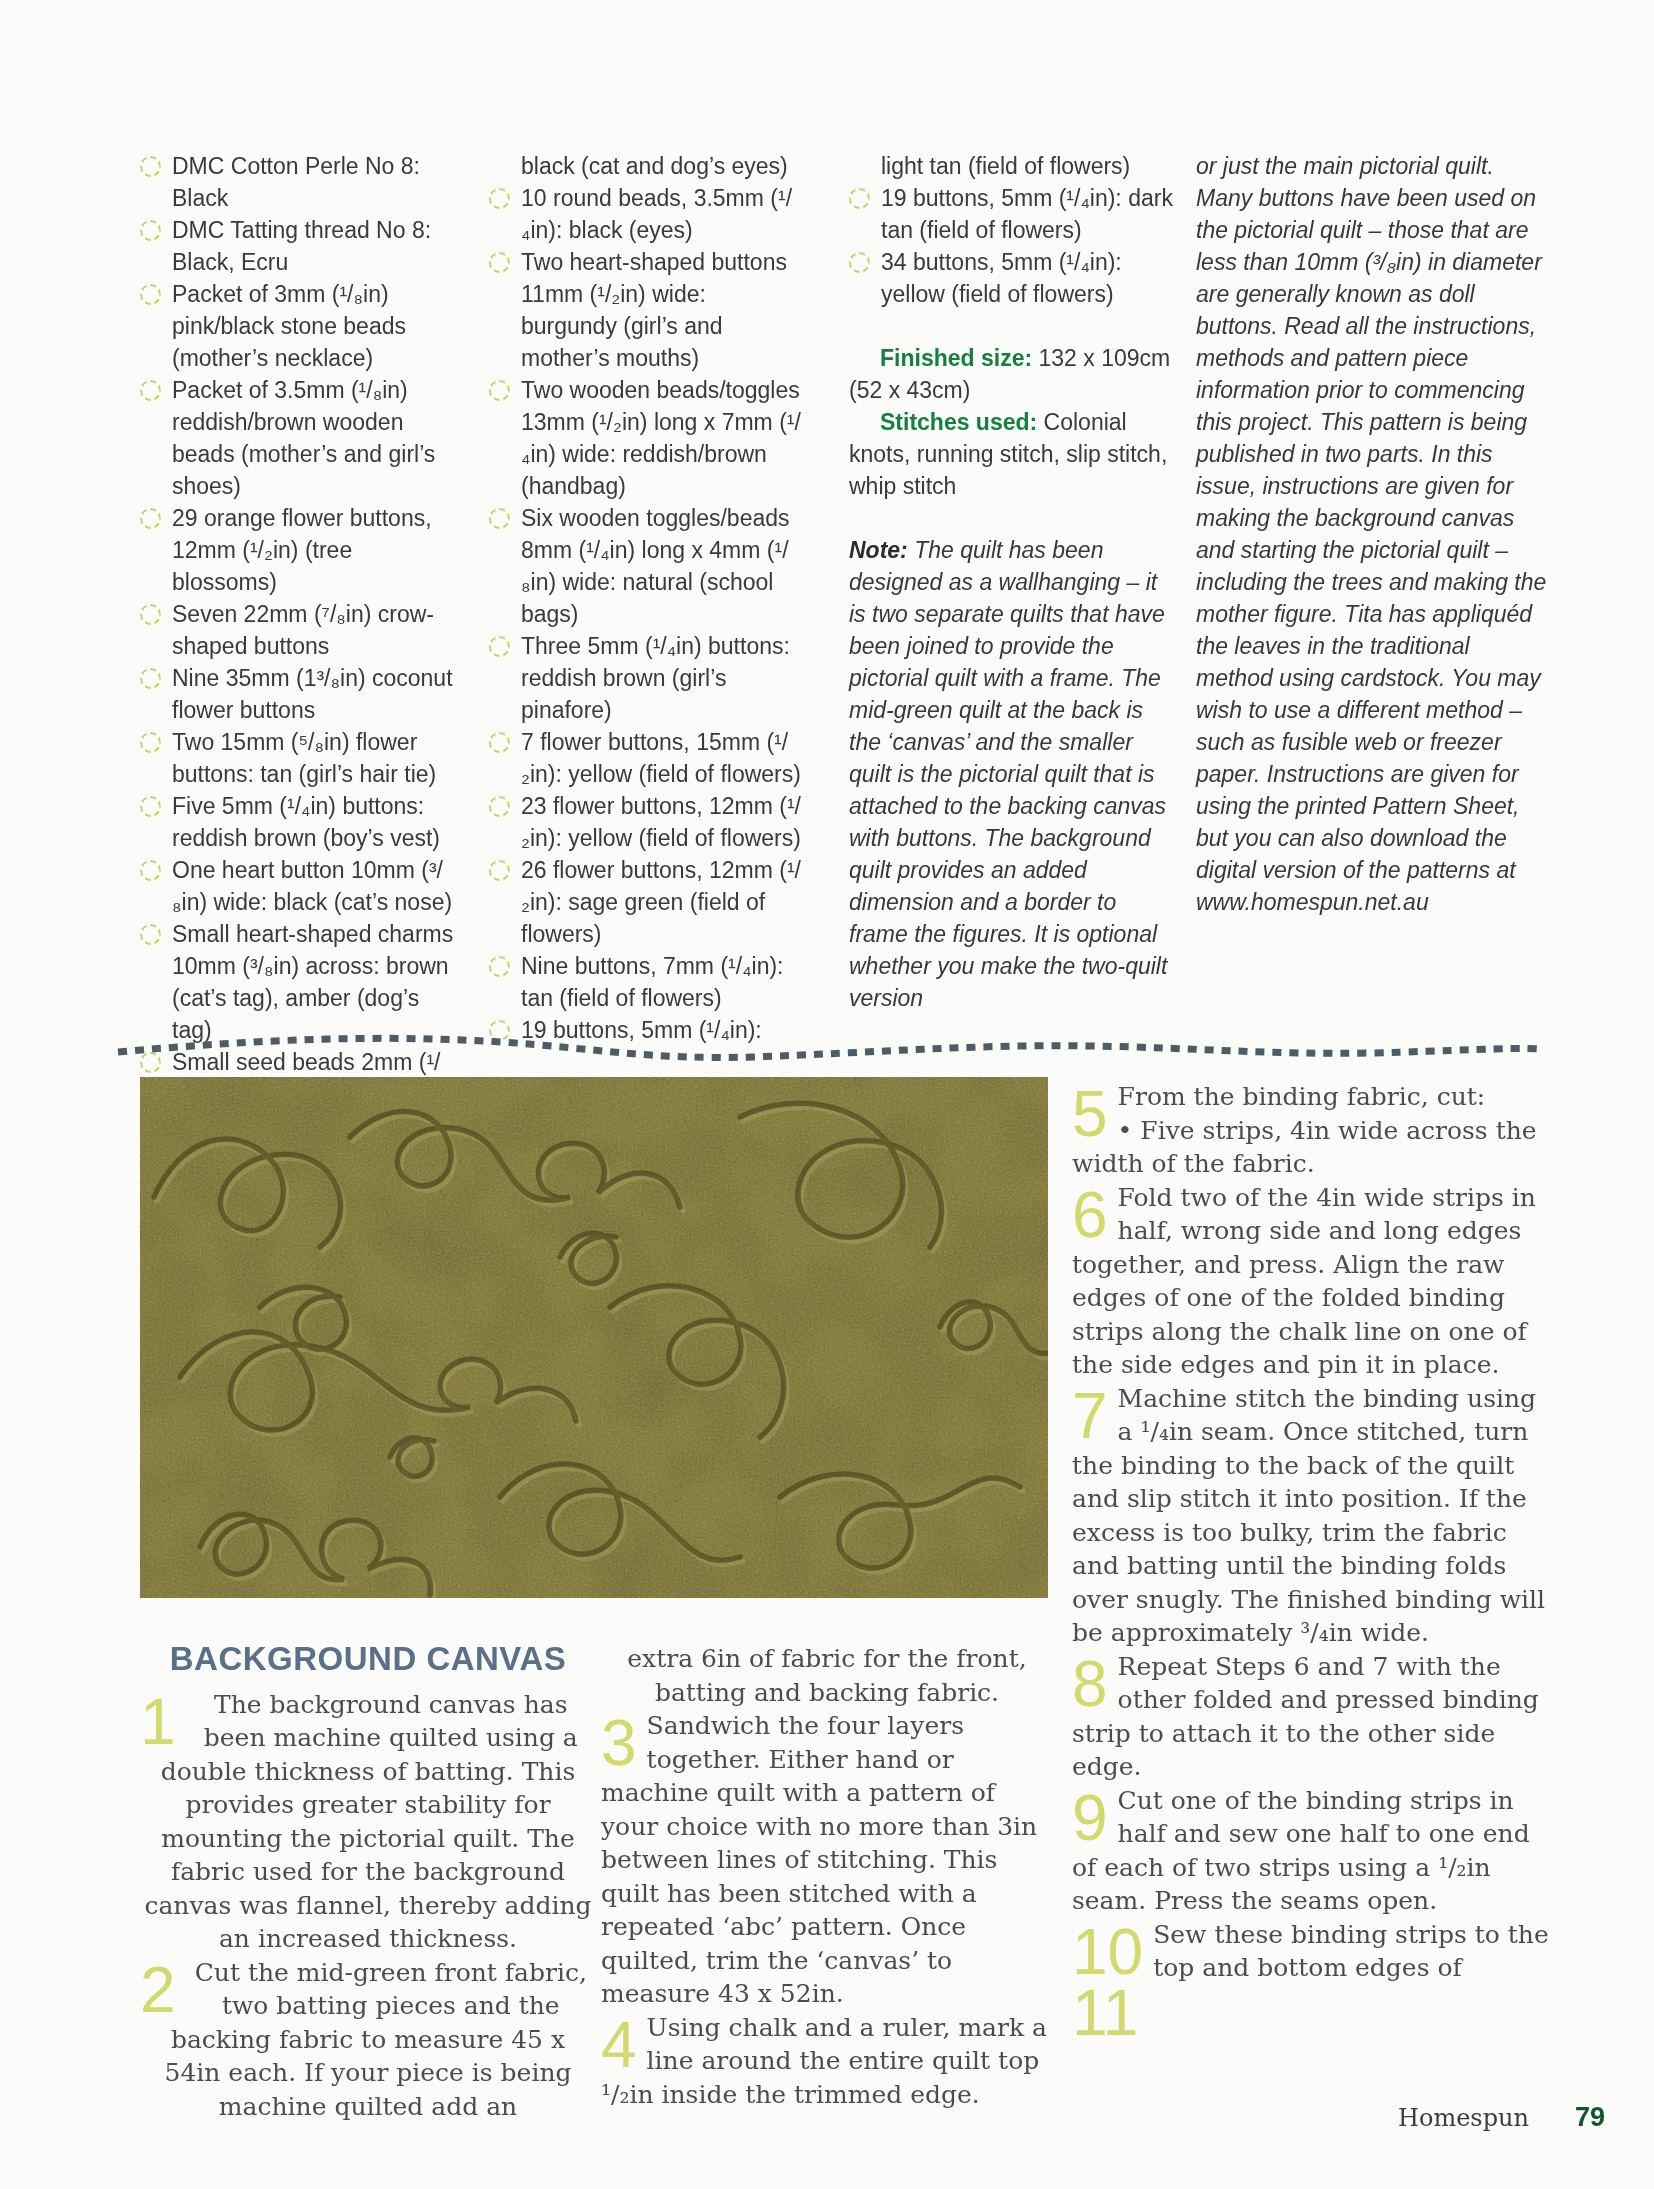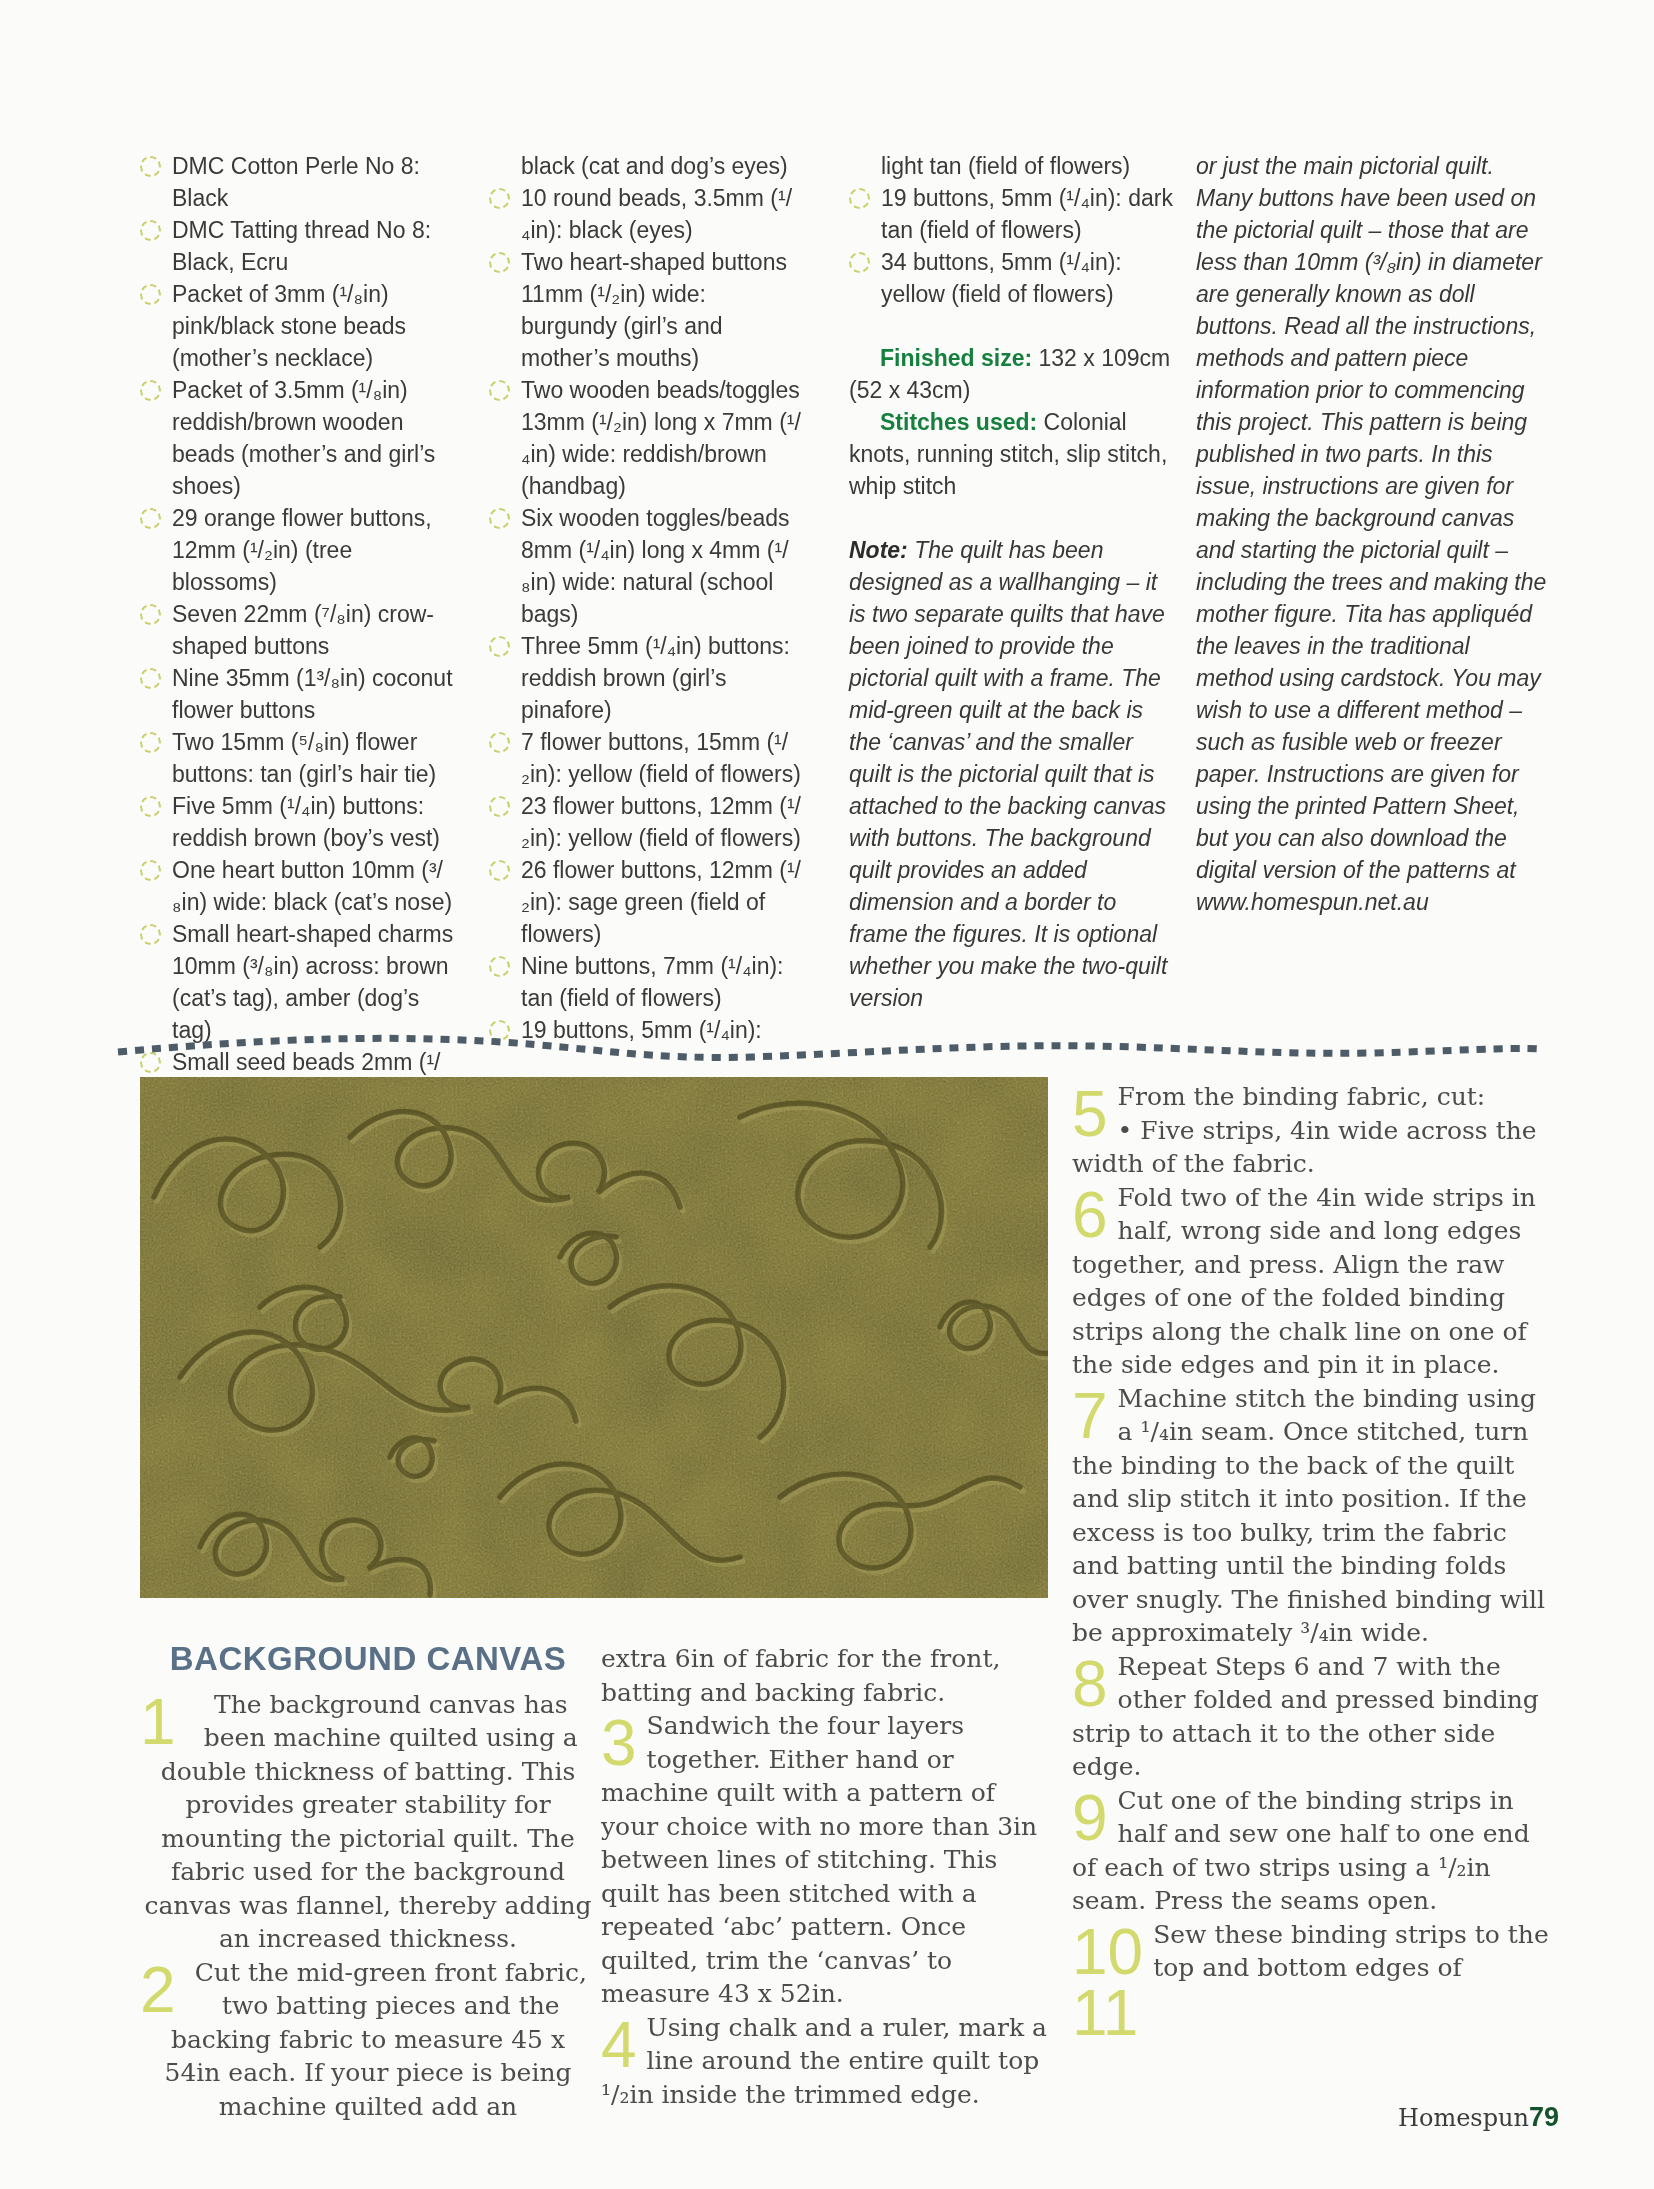--- a/index.html
+++ b/index.html
@@ -29,25 +29,25 @@
   
   .serif{font-family:"DejaVu Serif","Liberation Serif",serif;font-size:25px;line-height:33.5px;color:#4c4c4c;}
   .col-left{position:absolute;left:140px;top:1642px;width:456px;text-align:center;}
   .col-mid{position:absolute;left:601px;top:1642px;width:452px;}
   .col-right{position:absolute;left:1072px;top:1080px;width:484px;}
   .sect{font-family:"Liberation Sans","DejaVu Sans",sans-serif;font-size:33px;font-weight:700;
         color:#5a7086;letter-spacing:.5px;margin:0 0 12px 0;}
   .step{margin:0;}
   .step .num{float:left;clear:left;font-family:"Liberation Sans","DejaVu Sans",sans-serif;
         font-weight:400;font-size:64px;line-height:54px;color:#d2d96d;margin:7px 10px 0 0;}
-  .lead{margin:0;}
+  .lead{margin:0;text-align:center;}
   .pre{white-space:pre-line;}
 
   
-  .footer{position:absolute;left:1398px;top:2102px;display:flex;align-items:baseline;}
+  .footer{position:absolute;left:1398px;top:2102px;display:flex;align-items:baseline;gap:46px;}
   .brand{font-family:"DejaVu Serif","Liberation Serif",serif;font-size:24px;color:#3c3c3c;}
   .pageno{font-size:27px;font-weight:700;color:#14532d;}
 </style>
 </head>
 <body>
 
 <div class="page">
 
   <div class="mat-col" style="left:140px;width:318px;">
     <ul>

